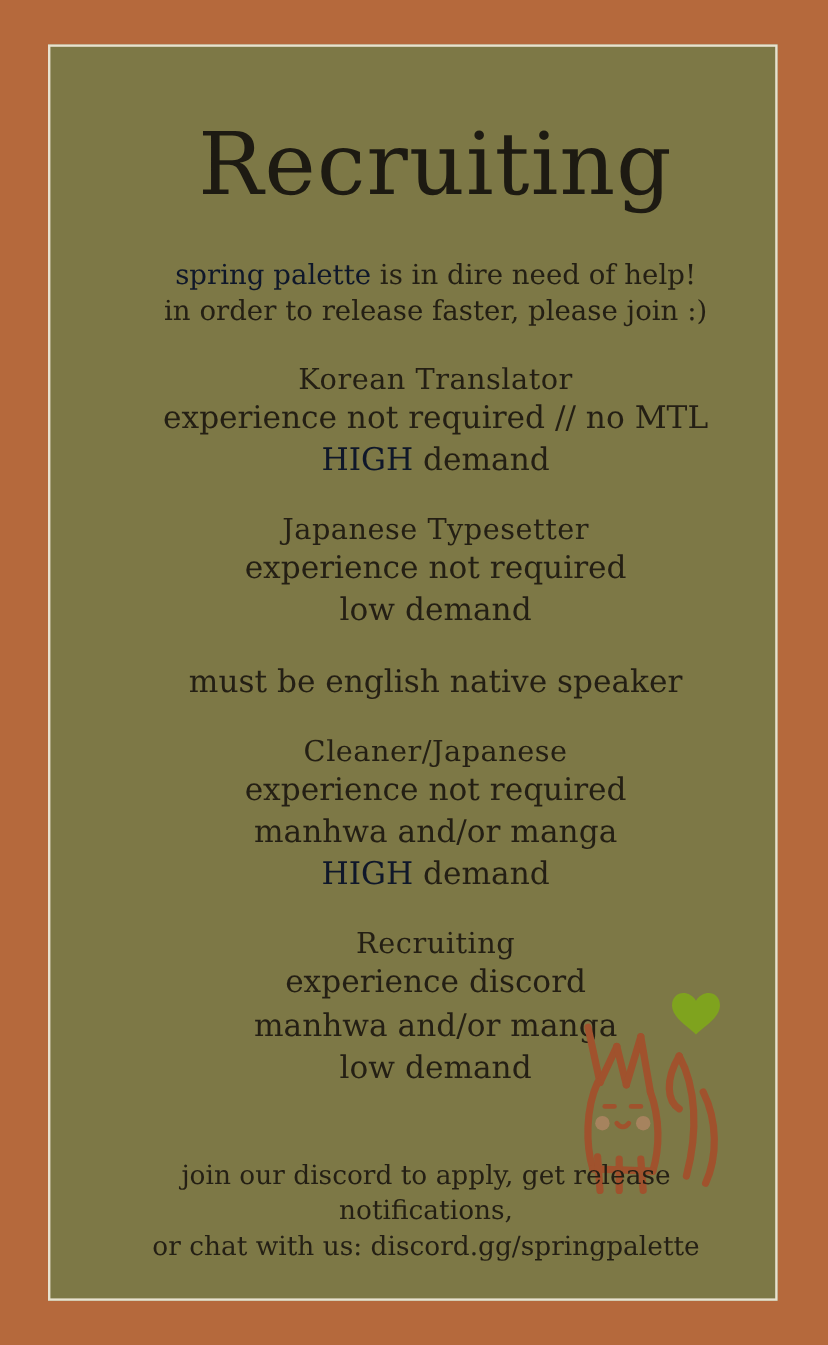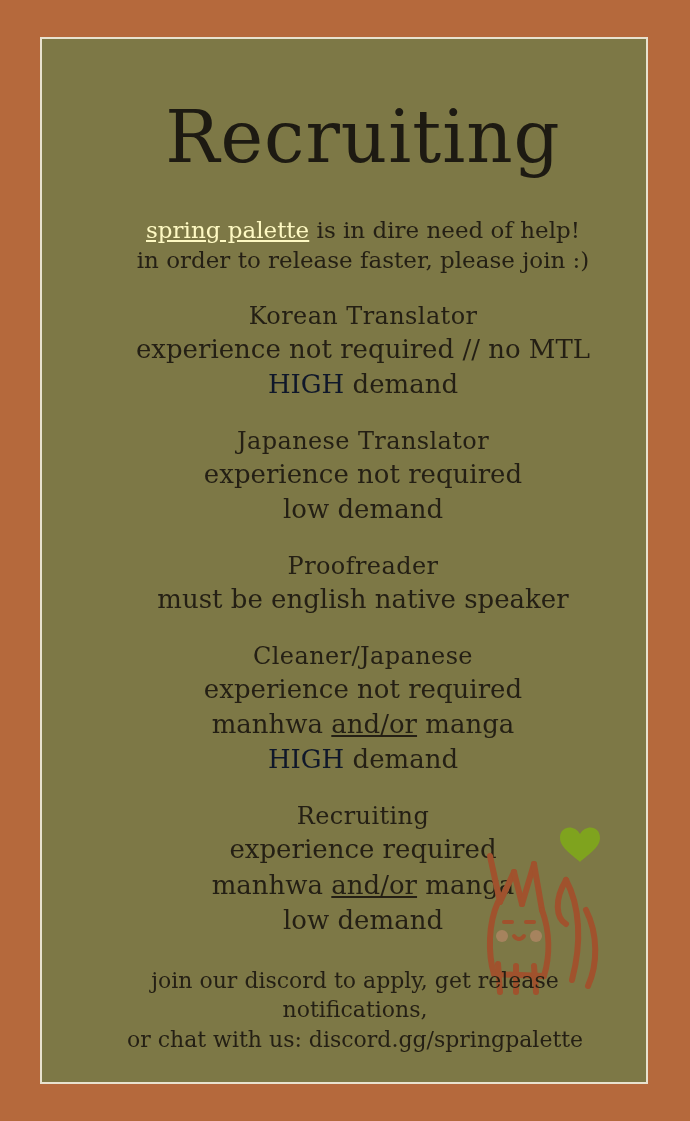--- a/index.html
+++ b/index.html
@@ -41,22 +41,21 @@
     color: #1d1a12;
   }
   .intro {
     margin-top: 42px;
     font-size: 23px;
     line-height: 1.32;
     font-family: "DejaVu Serif", serif;
     font-weight: 300;
   }
   .brand {
-    color: #fef9c3;
-    text-decoration: underline;
+    color: #0f172a;
   }
   .roles {
     margin-top: 26px;
   }
   .role {
     margin-bottom: 25px;
   }
   .role-name {
     font-size: 24px;
     font-family: "DejaVu Serif", serif;
@@ -66,21 +65,20 @@
   .role-line {
     font-size: 26px;
     font-family: "DejaVu Serif", serif;
     font-weight: 300;
     line-height: 1.35;
   }
   .high {
     color: #0f172a;
   }
   .u {
-    text-decoration: underline;
   }
   .footer {
     position: absolute;
     left: 0;
     right: 16px;
     bottom: 90px;
     font-size: 22px;
     font-family: "DejaVu Serif", serif;
     font-weight: 300;
     line-height: 1.34;
@@ -113,44 +111,43 @@
 
       <div class="role">
         <div class="role-name">Korean Translator</div>
         <div class="role-line">experience not required // no MTL</div>
         <div class="role-line">
           <span class="high">HIGH</span><span> demand</span>
         </div>
       </div>
 
       <div class="role">
-        <div class="role-name">Japanese Translator</div>
+        <div class="role-name">Japanese Typesetter</div>
         <div class="role-line">experience not required</div>
         <div class="role-line">low demand</div>
       </div>
 
       <div class="role">
-        <div class="role-name">Proofreader</div>
         <div class="role-line">must be english native speaker</div>
       </div>
 
       <div class="role">
         <div class="role-name">Cleaner/Japanese</div>
         <div class="role-line">experience not required</div>
         <div class="role-line">
           <span>manhwa </span><span class="u">and/or</span><span> manga</span>
         </div>
         <div class="role-line">
           <span class="high">HIGH</span><span> demand</span>
         </div>
       </div>
 
       <div class="role">
         <div class="role-name">Recruiting</div>
-        <div class="role-line">experience required</div>
+        <div class="role-line">experience discord</div>
         <div class="role-line">
           <span>manhwa </span><span class="u">and/or</span><span> manga</span>
         </div>
         <div class="role-line">low demand</div>
       </div>
 
     </div>
 
     <svg class="cat" viewBox="0 0 170 190">
       <g fill="none" stroke="#a0522d" stroke-width="6" stroke-linecap="round" stroke-linejoin="round">

